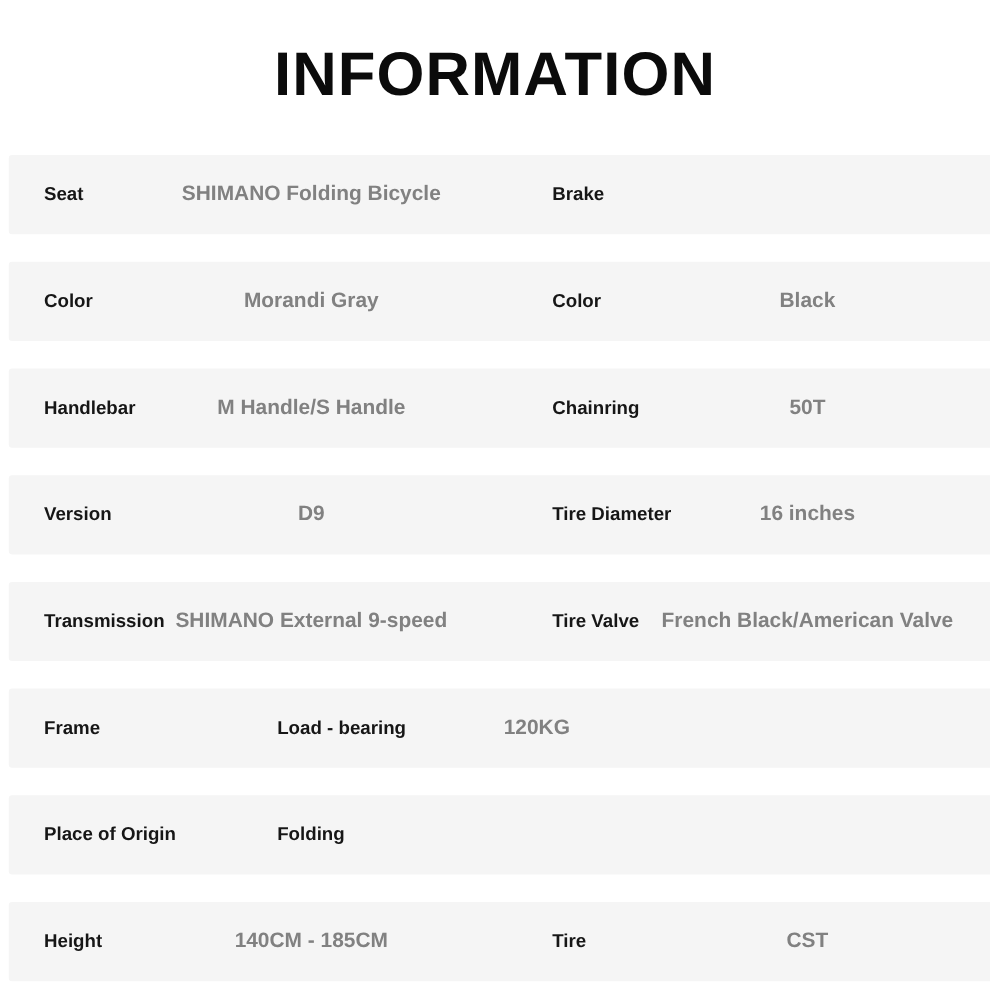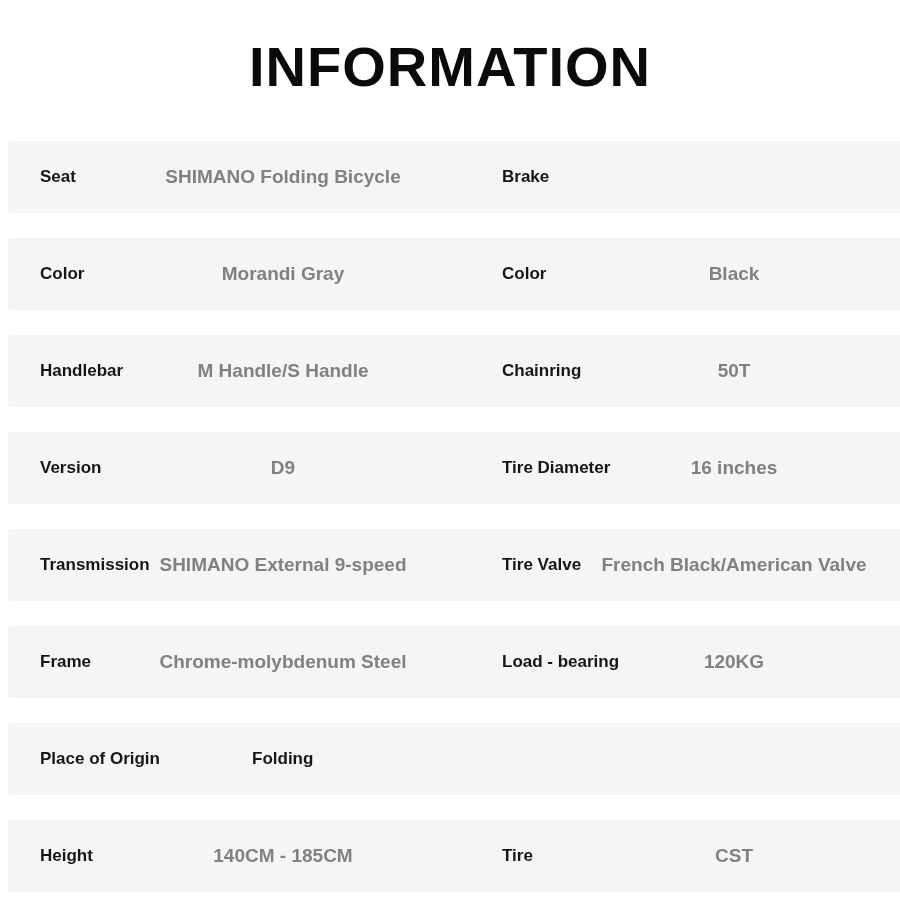--- a/index.html
+++ b/index.html
@@ -90,21 +90,20 @@
 
   <div class="spec-row">
     <div class="spec-label left">Transmission</div>
     <div class="spec-value">SHIMANO External 9-speed</div>
     <div class="spec-label right">Tire Valve</div>
     <div class="spec-value">French Black/American Valve</div>
   </div>
 
   <div class="spec-row">
     <div class="spec-label left">Frame</div>
-    <div class="spec-value">Chrome-molybdenum Steel</div>
     <div class="spec-label right">Load - bearing</div>
     <div class="spec-value">120KG</div>
   </div>
 
   <div class="spec-row">
     <div class="spec-label left">Place of Origin</div>
     <div class="spec-label right">Folding</div>
   </div>
 
   <div class="spec-row">

